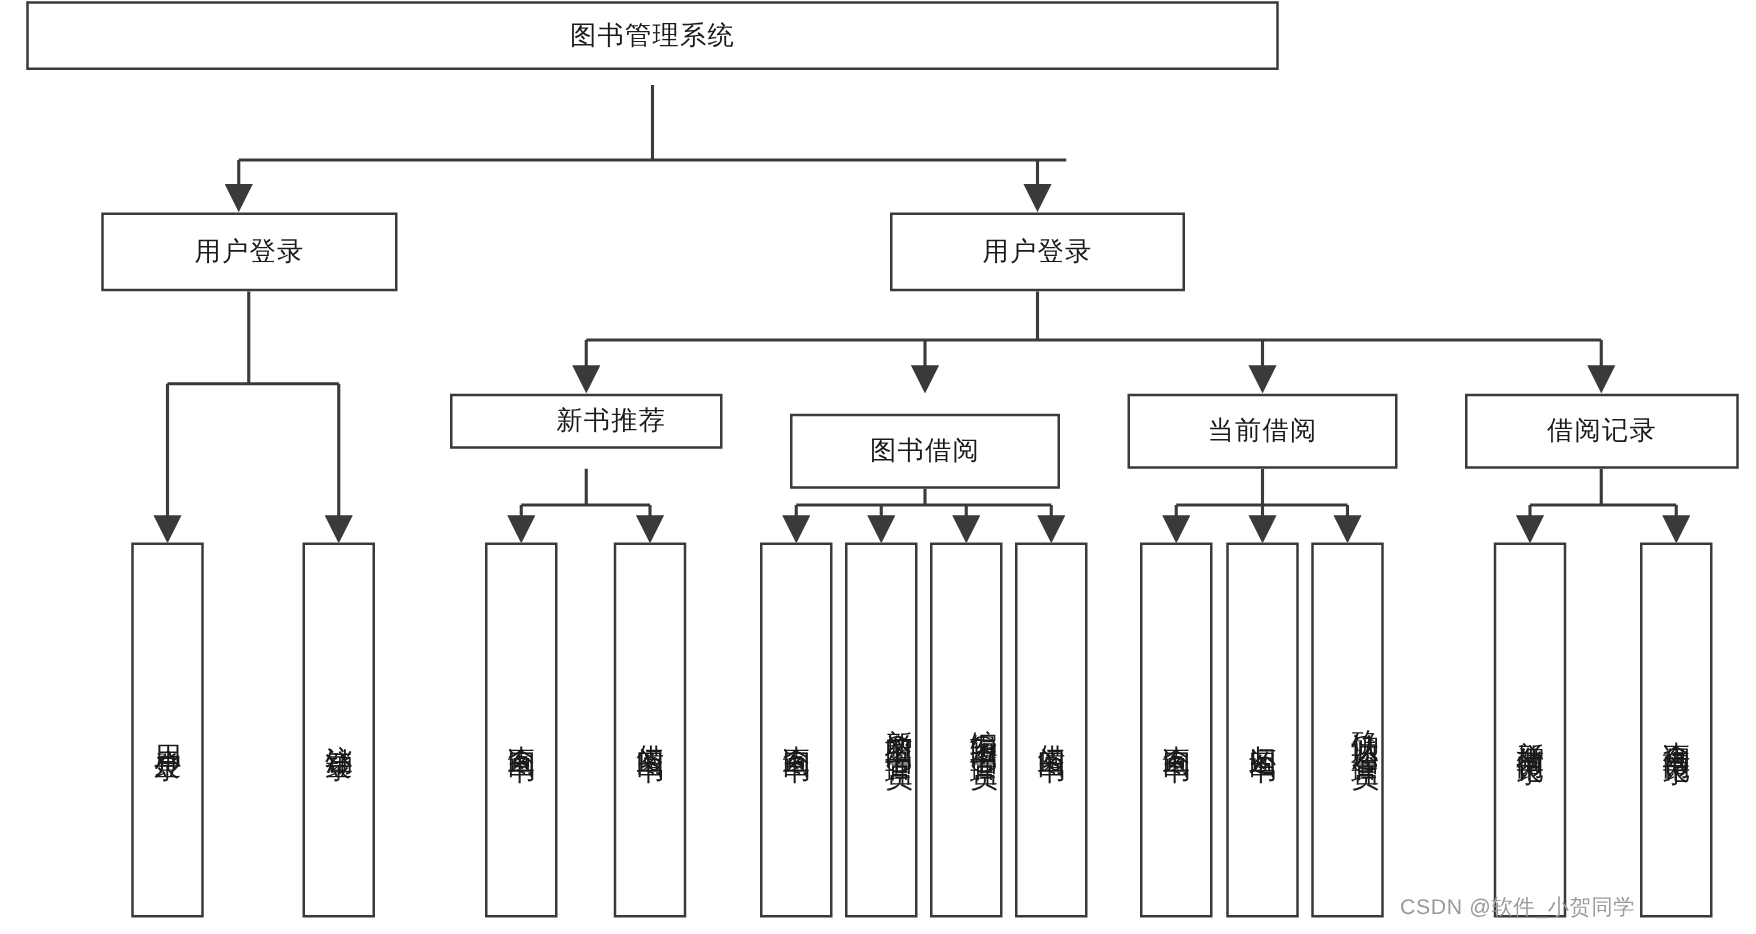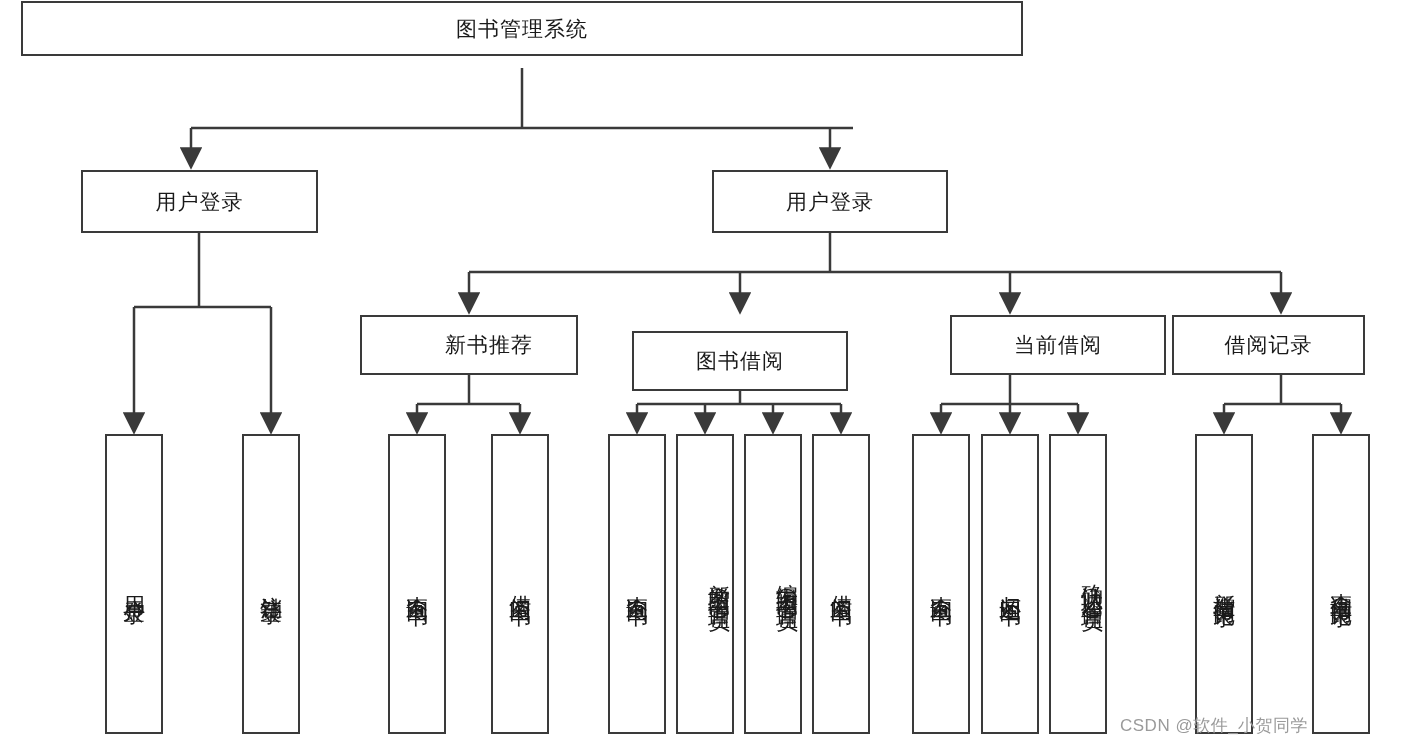--- a/index.html
+++ b/index.html
@@ -120,30 +120,30 @@
     <span>图书管理系统</span>
   </div>
 
   <div class="node horiz" style="left:81px; top:170px; width:237px; height:63px;">
     <span>用户登录</span>
   </div>
   <div class="node horiz" style="left:712px; top:170px; width:236px; height:63px;">
     <span>用户登录</span>
   </div>
 
-  <div class="node horiz" style="left:360px; top:315px; width:218px; height:60px;padding-left:40px;">
+  <div class="node horiz" style="left:360px; top:315px; width:218px; height:44px;padding-left:40px;">
     <span>新书推荐</span>
   </div>
   <div class="node horiz" style="left:632px; top:331px; width:216px; height:60px;">
     <span>图书借阅</span>
   </div>
-  <div class="node horiz" style="left:902px; top:315px; width:216px; height:60px;margin-left:48px;">
+  <div class="node horiz" style="left:902px; top:315px; width:216px; height:60px;">
     <span>当前借阅</span>
   </div>
-  <div class="node horiz" style="left:1172px; top:315px; width:193px; height:60px;">
+  <div class="node horiz" style="left:1172px; top:315px; width:219px; height:60px;">
     <span>借阅记录</span>
   </div>
 
   <div class="node vert" style="left:105px; top:434px; width:58px; height:300px;">
     <span>用户登录</span>
   </div>
   <div class="node vert" style="left:242px; top:434px; width:58px; height:300px;">
     <span>注销登录</span>
   </div>
 

